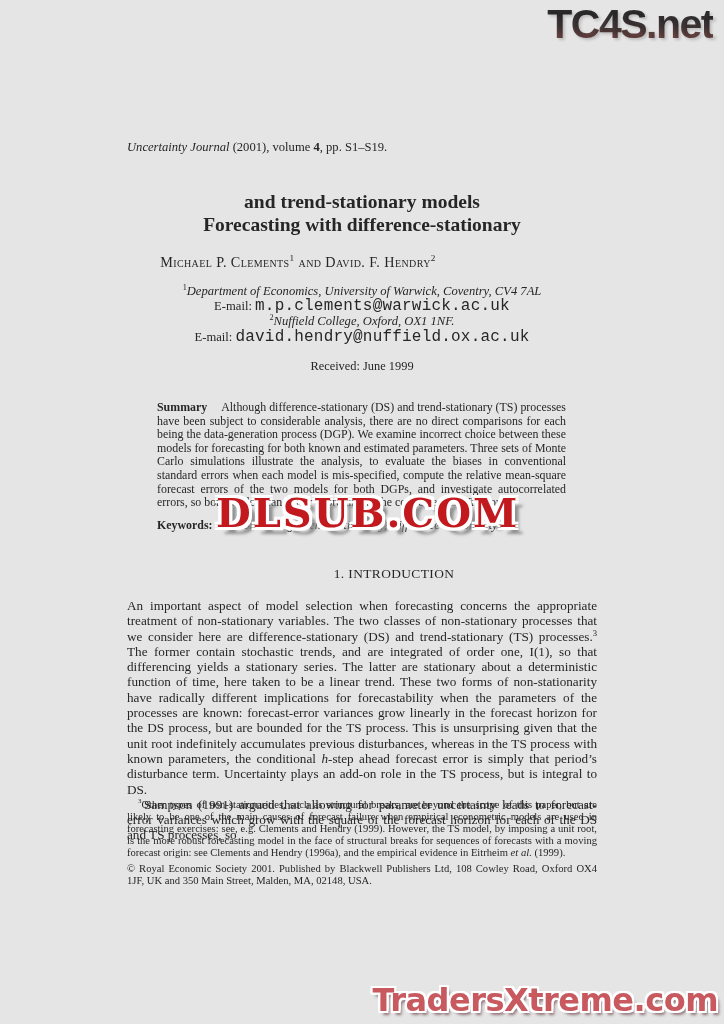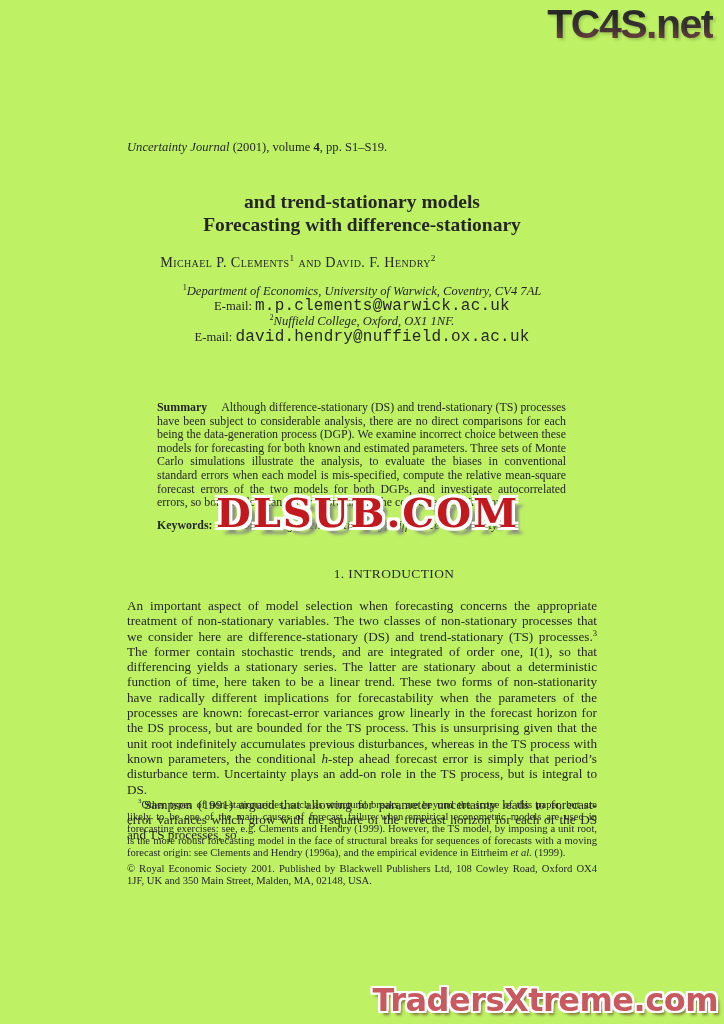--- a/index.html
+++ b/index.html
@@ -1,18 +1,18 @@
 <!DOCTYPE html>
 <html><head>
 <meta charset="utf-8">
 <style>
   html,body{margin:0;padding:0;}
   body{width:724px;height:1024px;overflow:hidden;background:#ffffff;
        font-family:"Liberation Serif", serif;color:#262626;}
-  .page{position:relative;width:724px;height:1024px;background:#bef264;}
+  .page{position:relative;width:724px;height:1024px;background:#e5e5e5;}
 
   .i{font-style:italic;}
   .b{font-weight:bold;}
   .mono{font-family:Liberation Mono, monospace;font-size:16px;letter-spacing:0.2px;}
   sup{font-size:0.65em;line-height:0;}
 
   .journal-line{position:absolute;left:127px;top:140px;font-size:12.6px;}
 
   .title-block{position:absolute;left:0;top:190px;width:724px;text-align:center;
                font-size:19.5px;font-weight:bold;line-height:23px;}
@@ -89,20 +89,21 @@
 
   <div class="authors"><span>Michael P. Clements</span><sup>1</sup><span> and </span><span>David. F. Hendry</span><sup>2</sup></div>
 
   <div class="affil">
     <div><sup>1</sup><span class="aff">Department of Economics, University of Warwick, Coventry, CV4 7AL</span></div>
     <div><span>E-mail: </span><span class="mono">m.p.clements@warwick.ac.uk</span></div>
     <div><sup>2</sup><span class="aff">Nuffield College, Oxford, OX1 1NF.</span></div>
     <div><span>E-mail: </span><span class="mono">david.hendry@nuffield.ox.ac.uk</span></div>
   </div>
 
+  <div class="received">Received: June 1999</div>
 
   <div class="abstract">
     <div><span class="label">Summary</span><span>Although difference-stationary (DS) and trend-stationary (TS) processes have been subject to considerable analysis, there are no direct comparisons for each being the data-generation process (DGP). We examine incorrect choice between these models for forecasting for both known and estimated parameters. Three sets of Monte Carlo simulations illustrate the analysis, to evaluate the biases in conventional standard errors when each model is mis-specified, compute the relative mean-square forecast errors of the two models for both DGPs, and investigate autocorrelated errors, so both models can better approximate the converse DGP. The outc</span></div>
     <div class="keywords"><span class="label">Keywords:</span><span class="kw">Forecasting, Trend stationarity, Difference stationarity.</span></div>
   </div>
 
   <div class="sec-heading">1. INTRODUCTION</div>
 
   <div class="body-text">
     <p><span>An important aspect of model selection when forecasting concerns the appropriate treatment of non-stationary variables. The two classes of non-stationary processes that we consider here are difference-stationary (DS) and trend-stationary (TS) processes.</span><sup>3</sup><span> The former contain stochastic trends, and are integrated of order one, I(1), so that differencing yields a stationary series. The latter are stationary about a deterministic function of time, here taken to be a linear trend. These two forms of non-stationarity have radically different implications for forecastability when the parameters of the processes are known: forecast-error variances grow linearly in the forecast horizon for the DS process, but are bounded for the TS process. This is unsurprising given that the unit root indefinitely accumulates previous disturbances, whereas in the TS process with known parameters, the conditional </span><span class="i">h</span><span>-step ahead forecast error is simply that period’s disturbance term. Uncertainty plays an add-on role in the TS process, but is integral to DS.</span></p>

